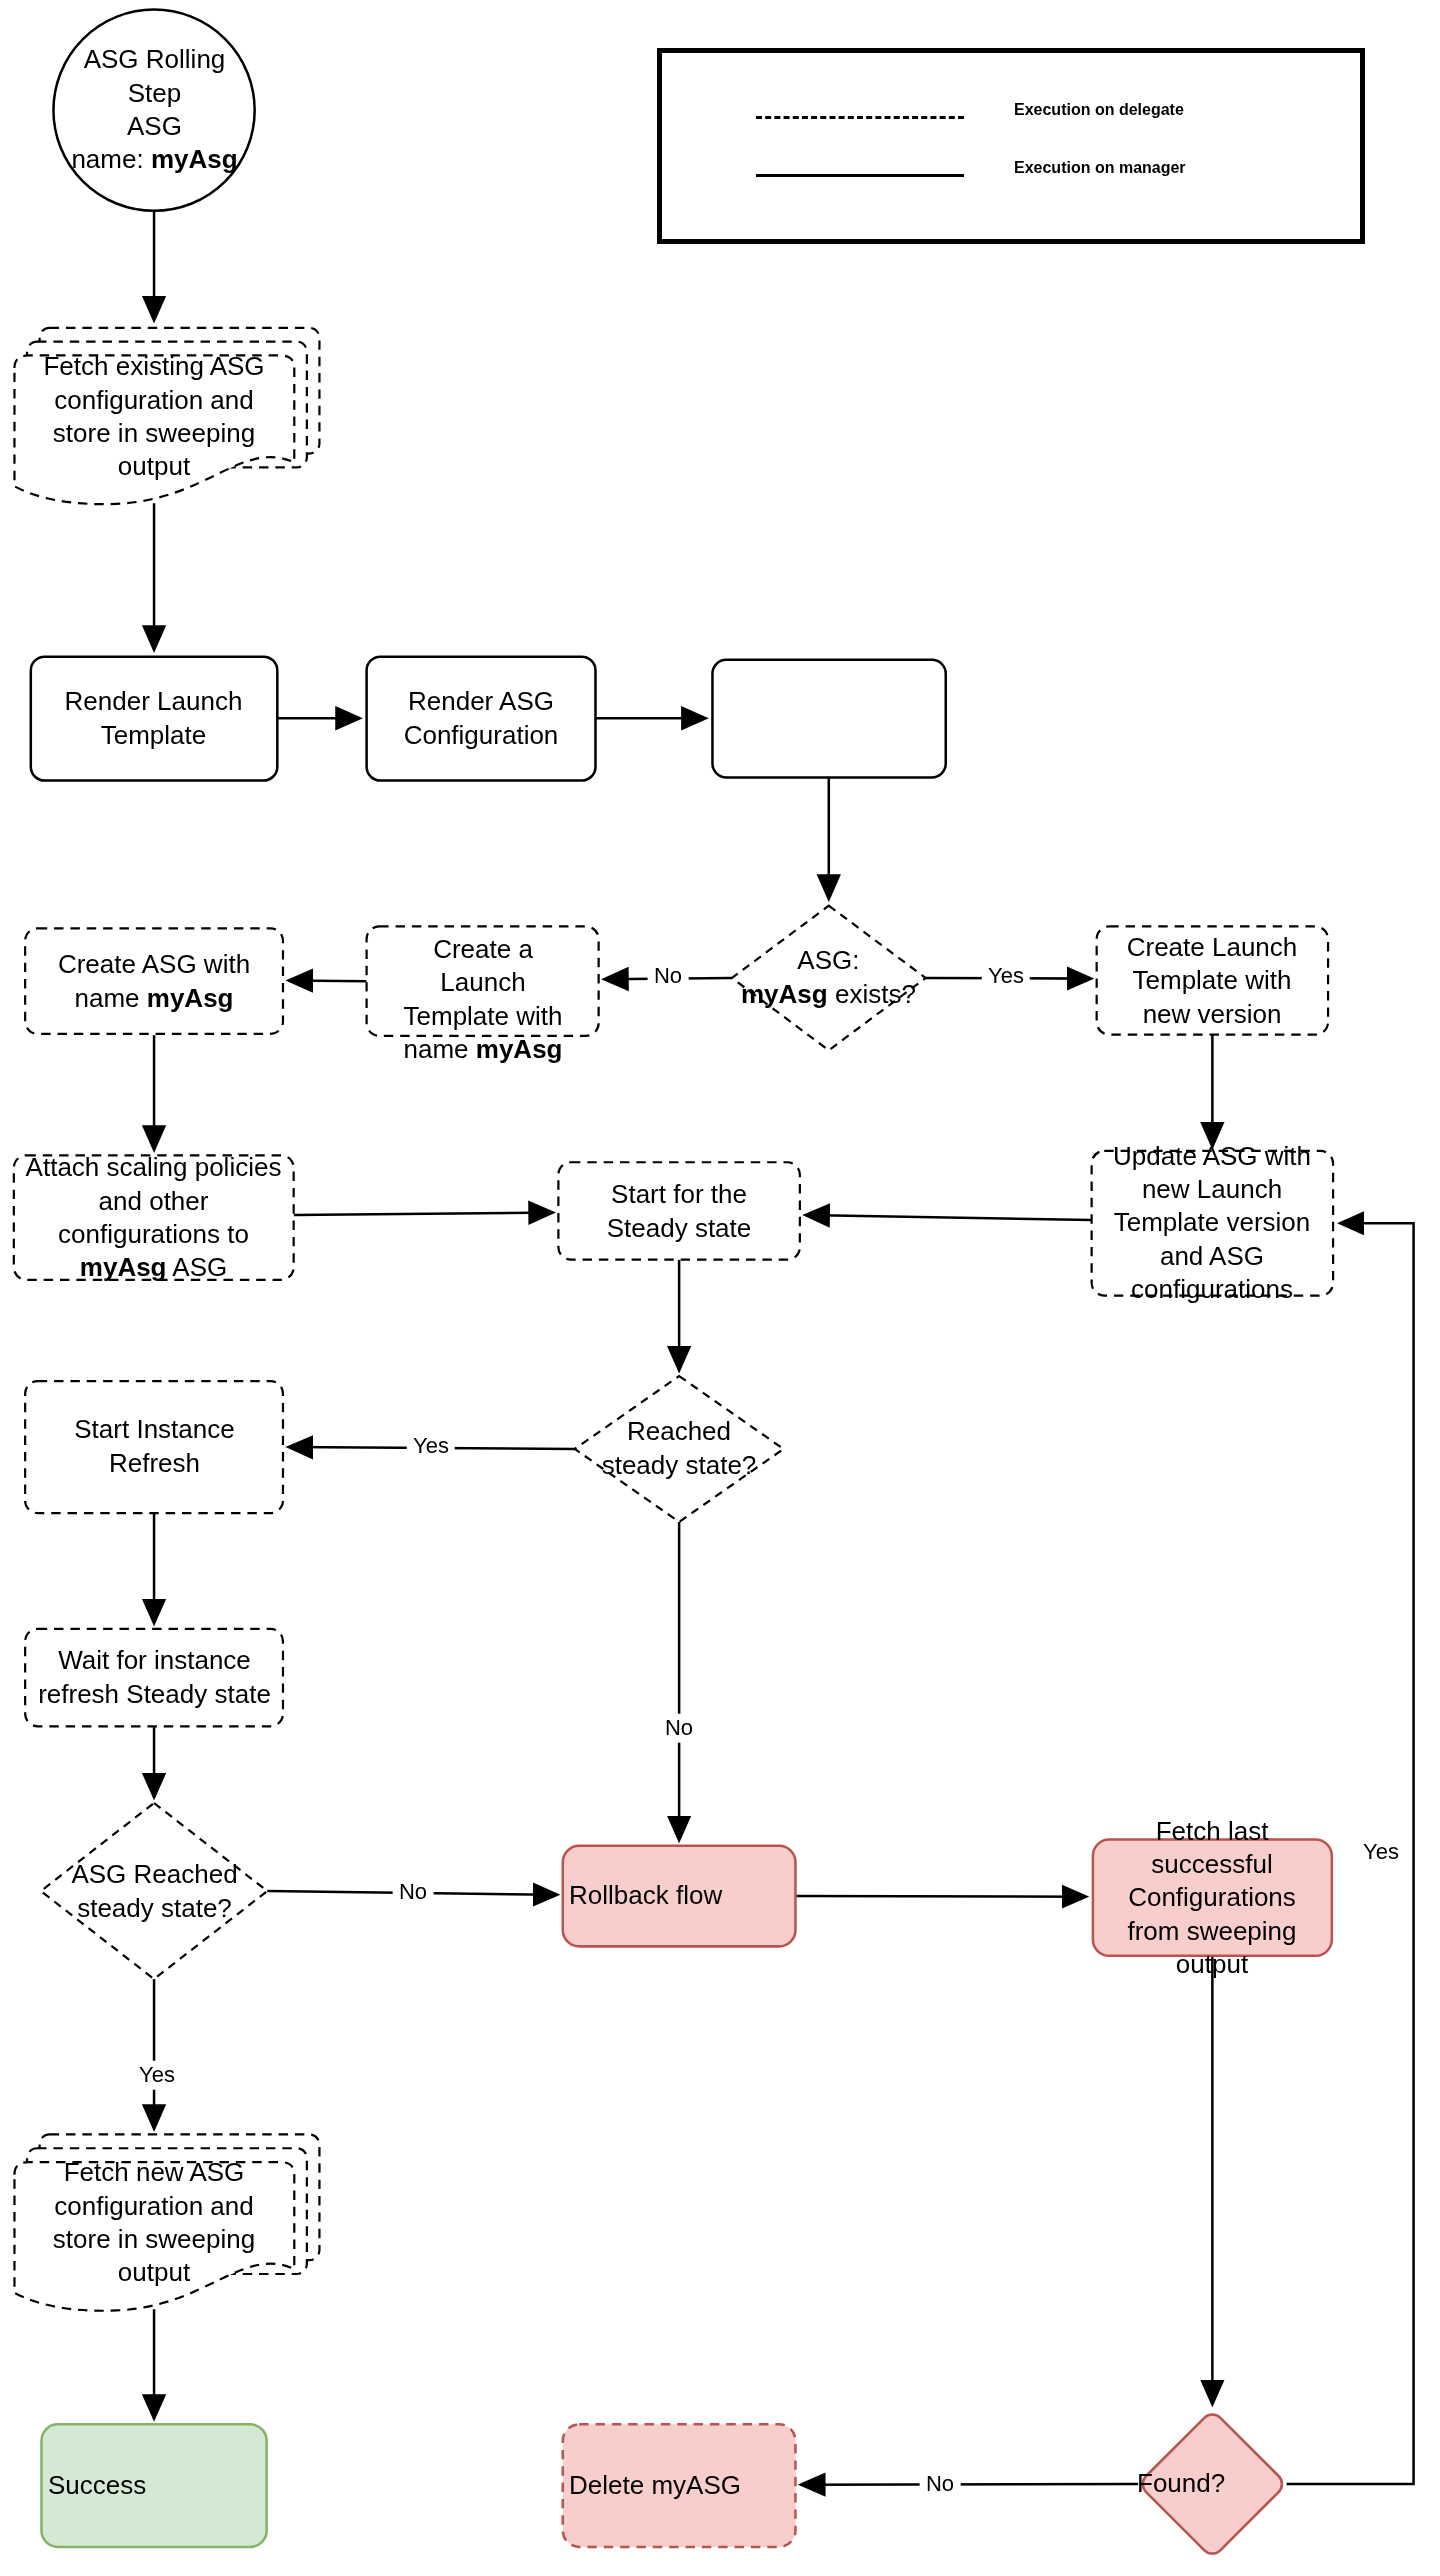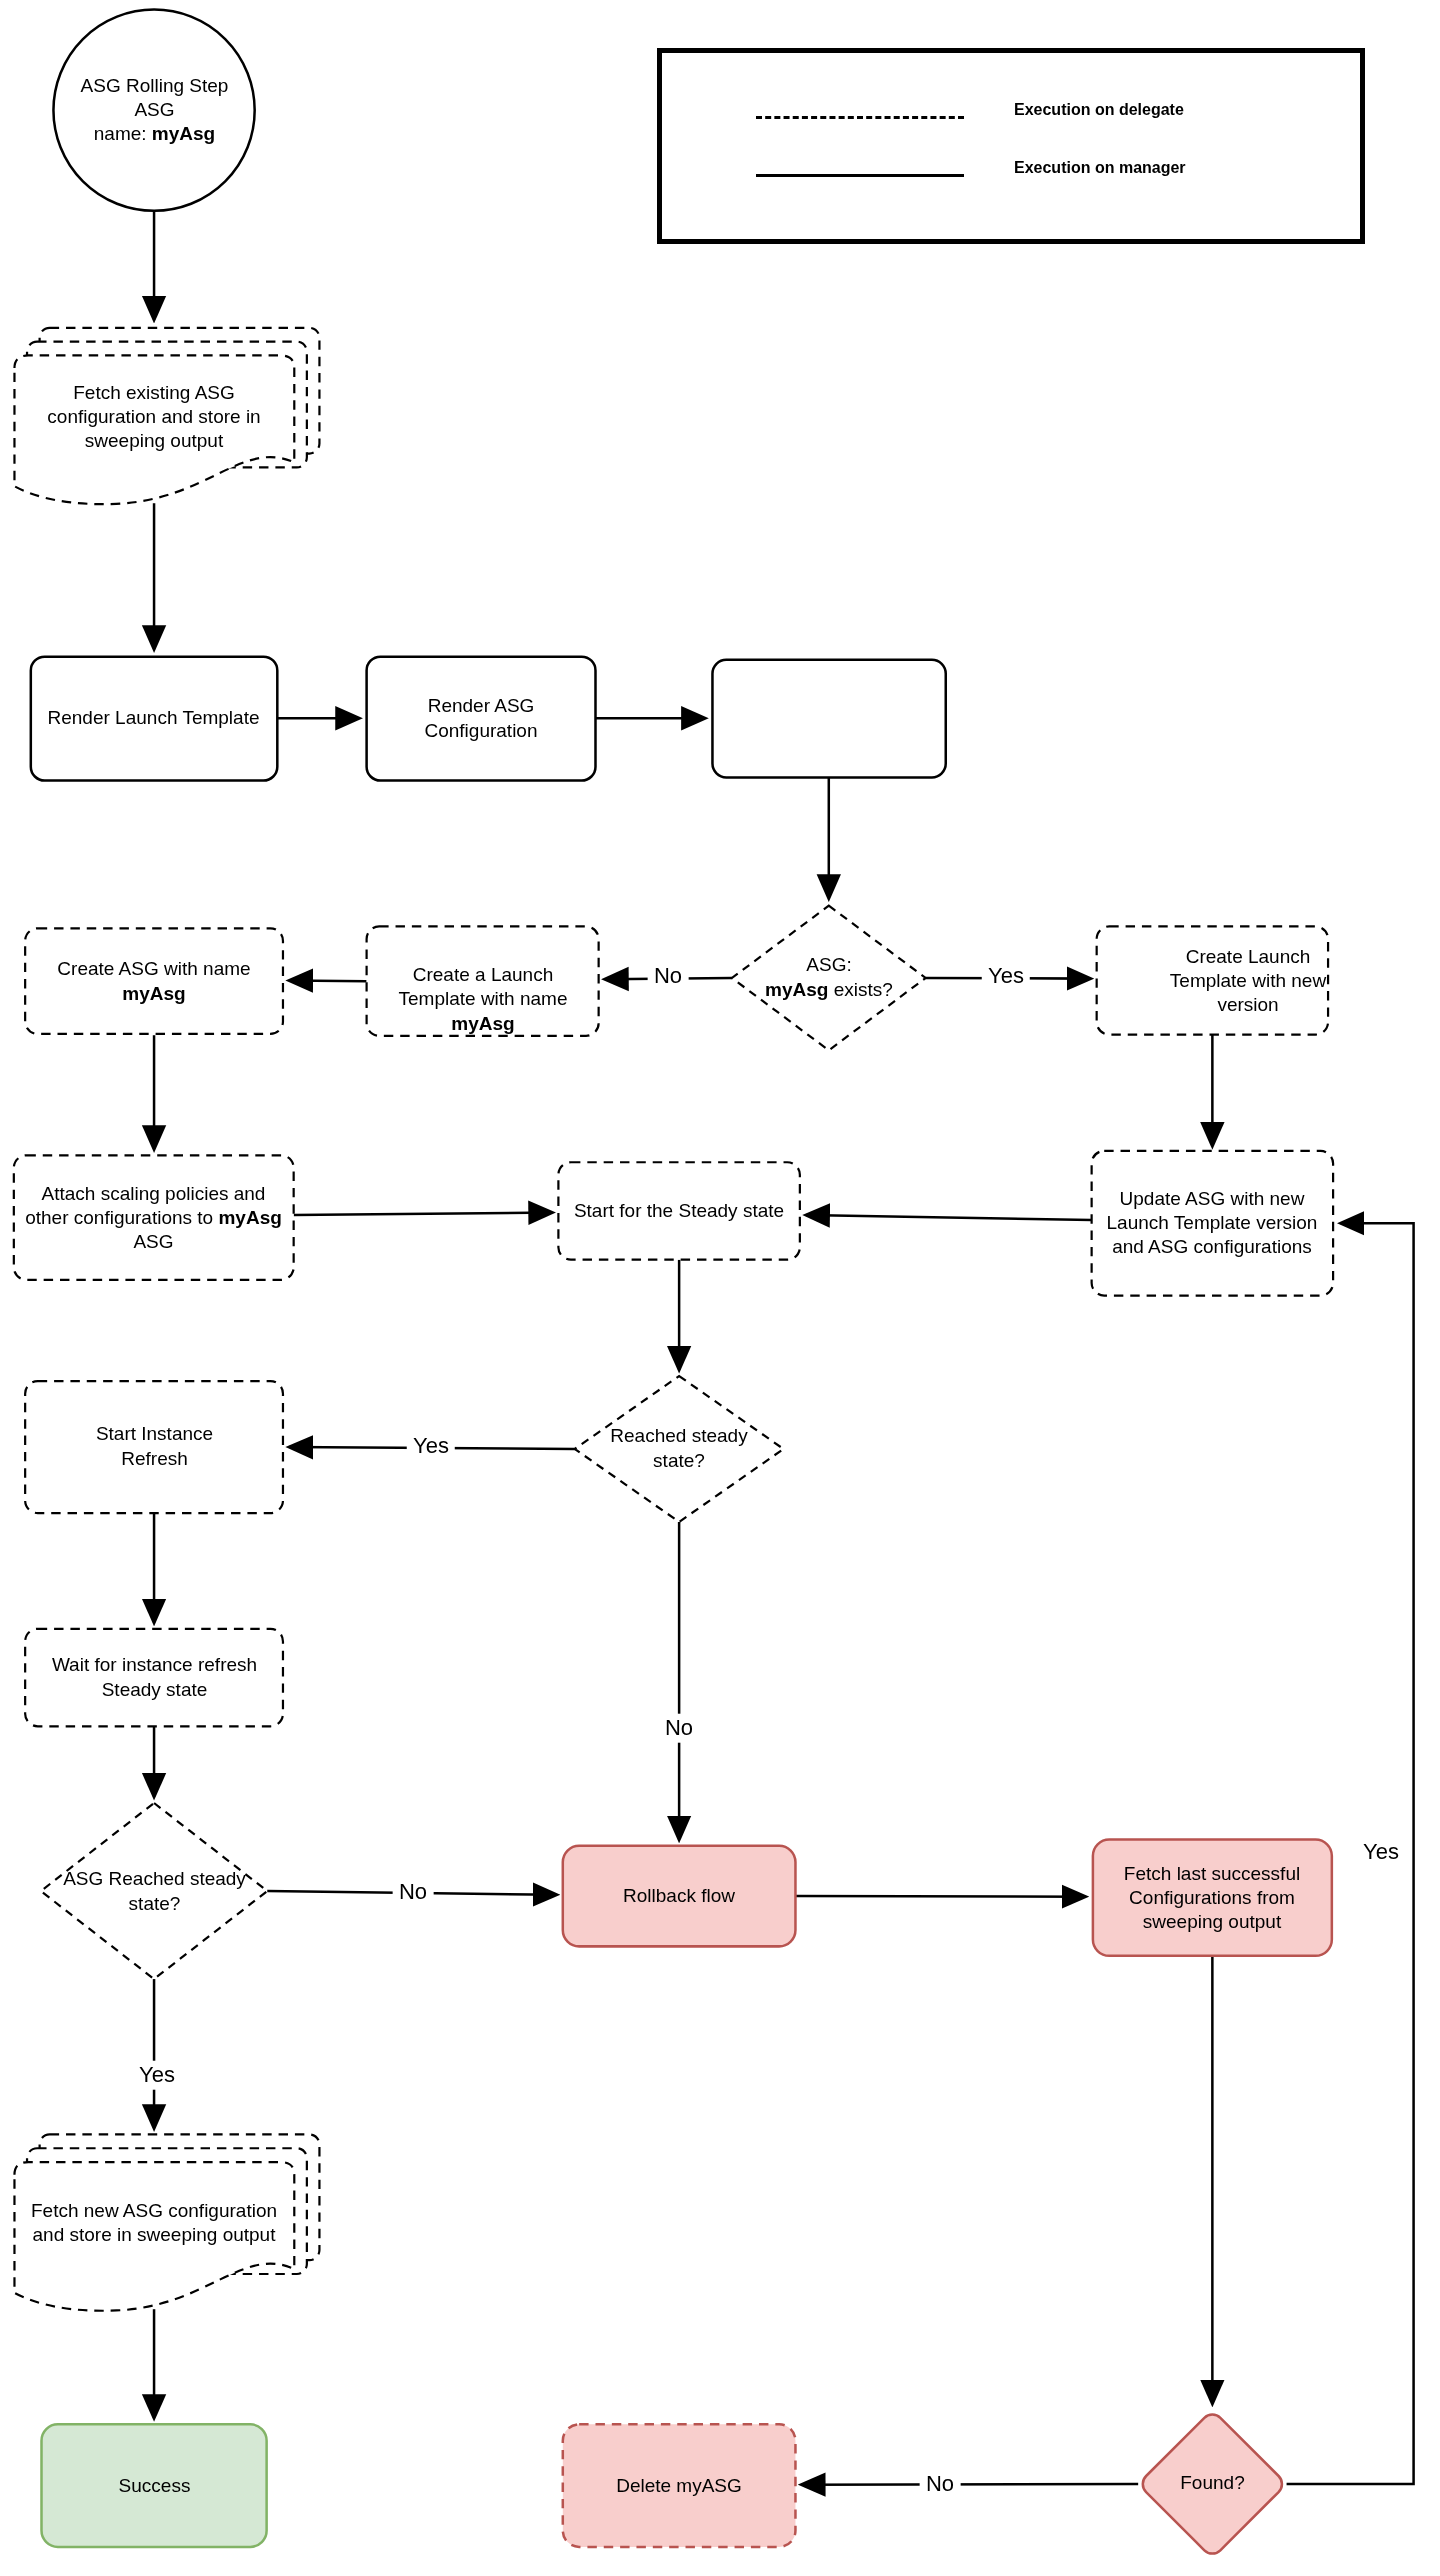--- a/index.html
+++ b/index.html
@@ -6,22 +6,22 @@
   #canvas{position:relative;width:1440px;height:2576px;background:#ffffff;overflow:hidden;
           font-family:"Liberation Sans", sans-serif;color:#000;}
   svg.layer{position:absolute;left:0;top:0;}
   .edge{stroke:#000;stroke-width:4;fill:none;}
   .solid{fill:#ffffff;stroke:#000000;stroke-width:4;}
   .dashed{fill:#ffffff;stroke:#000000;stroke-width:3.5;stroke-dasharray:15 11;}
   .ddia{fill:#ffffff;stroke:#000000;stroke-width:3.5;stroke-dasharray:13 10;}
   .danger{fill:#f8cecc;stroke:#b85450;stroke-width:4;}
   .dashedRed{stroke-dasharray:15 11;}
   .ok{fill:#d5e8d4;stroke:#82b366;stroke-width:4;}
-  .lbl{position:absolute;display:flex;align-items:center;justify-content:center;
-       text-align:center;font-size:19px;line-height:1.28;}
+  .lbl{position:absolute;display:flex;align-items:center;justify-content:flex-start;
+       text-align:center;font-size:26px;line-height:1.28;}
   .edge-lbl{position:absolute;transform:translate(-50%,-50%);background:#ffffff;
             padding:1.3px 6.3px;font-size:22px;white-space:nowrap;}
   .b{font-weight:bold;}
   #legend{position:absolute;left:657px;top:48px;width:698px;height:186px;
           border:5.7px solid #000;}
   .legend-row{position:absolute;left:0;top:0;width:100%;}
   .legend-sample{position:absolute;left:94px;width:208px;height:0;}
   .sample-dashed{border-top:3.1px dashed #000;}
   .sample-solid{border-top:3.1px solid #000;}
   .legend-text{position:absolute;left:352px;font-size:16px;font-weight:bold;white-space:nowrap;}
@@ -135,21 +135,21 @@
   </div>
 
   <div class="lbl" style="left:389px;top:951px;width:188px;height:97px;">
     <span><span>Create a Launch Template with name </span><span class="b">myAsg</span></span>
   </div>
 
   <div class="lbl" style="left:44px;top:935px;width:220px;height:93px;">
     <span><span>Create ASG with name </span><span class="b">myAsg</span></span>
   </div>
 
-  <div class="lbl" style="left:1145px;top:933px;width:206px;height:96px;">Create Launch Template with new version</div>
+  <div class="lbl" style="left:1109px;top:933px;width:206px;height:96px;">Create Launch Template with new version</div>
 
   <div class="lbl" style="left:20px;top:1162px;width:267px;height:112px;">
     <span><span>Attach scaling policies and other configurations to </span><span class="b">myAsg</span><span> ASG</span></span>
   </div>
 
   <div class="lbl" style="left:571px;top:1169px;width:216px;height:85px;">Start for the Steady state</div>
   <div class="lbl" style="left:1104px;top:1157px;width:216px;height:132px;">Update ASG with new Launch Template version and ASG configurations</div>
 
   <div class="lbl" style="left:591px;top:1392px;width:176px;height:113px;">Reached steady state?</div>
   <div class="lbl" style="left:60px;top:1387px;width:189px;height:119px;">Start Instance Refresh</div>

